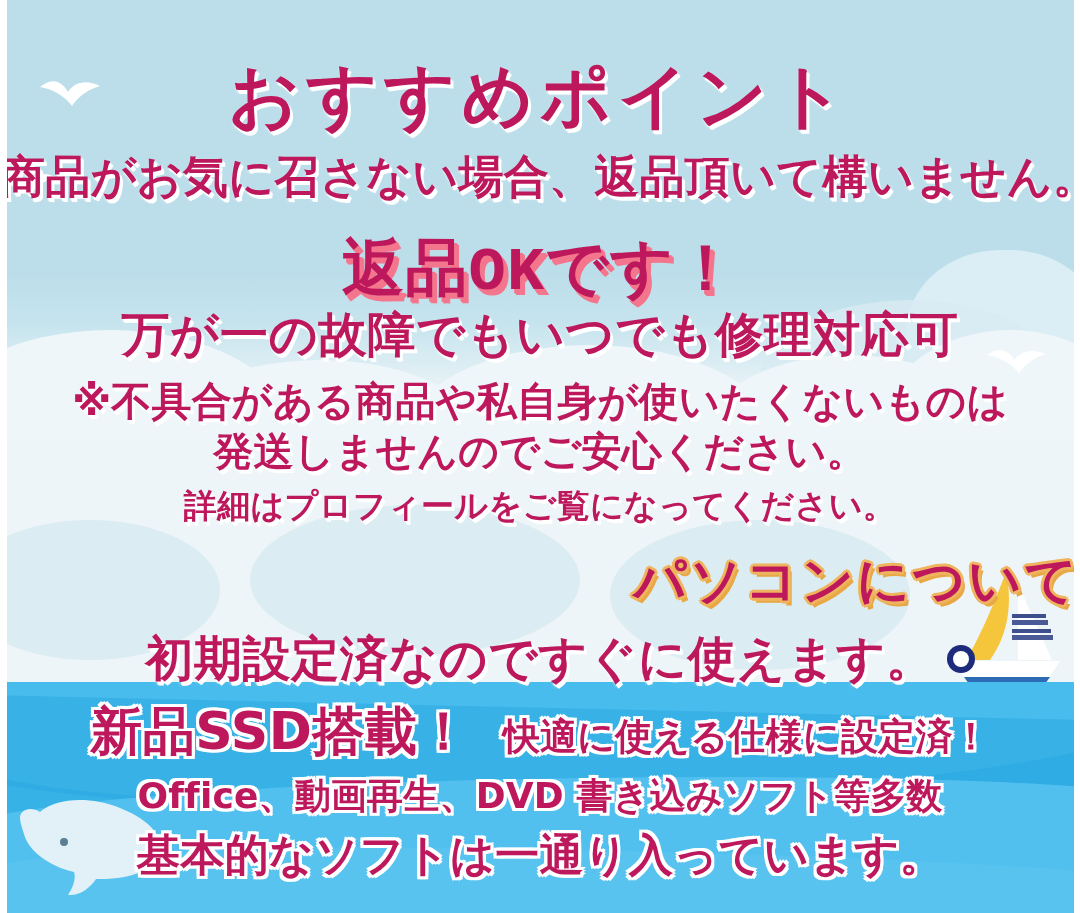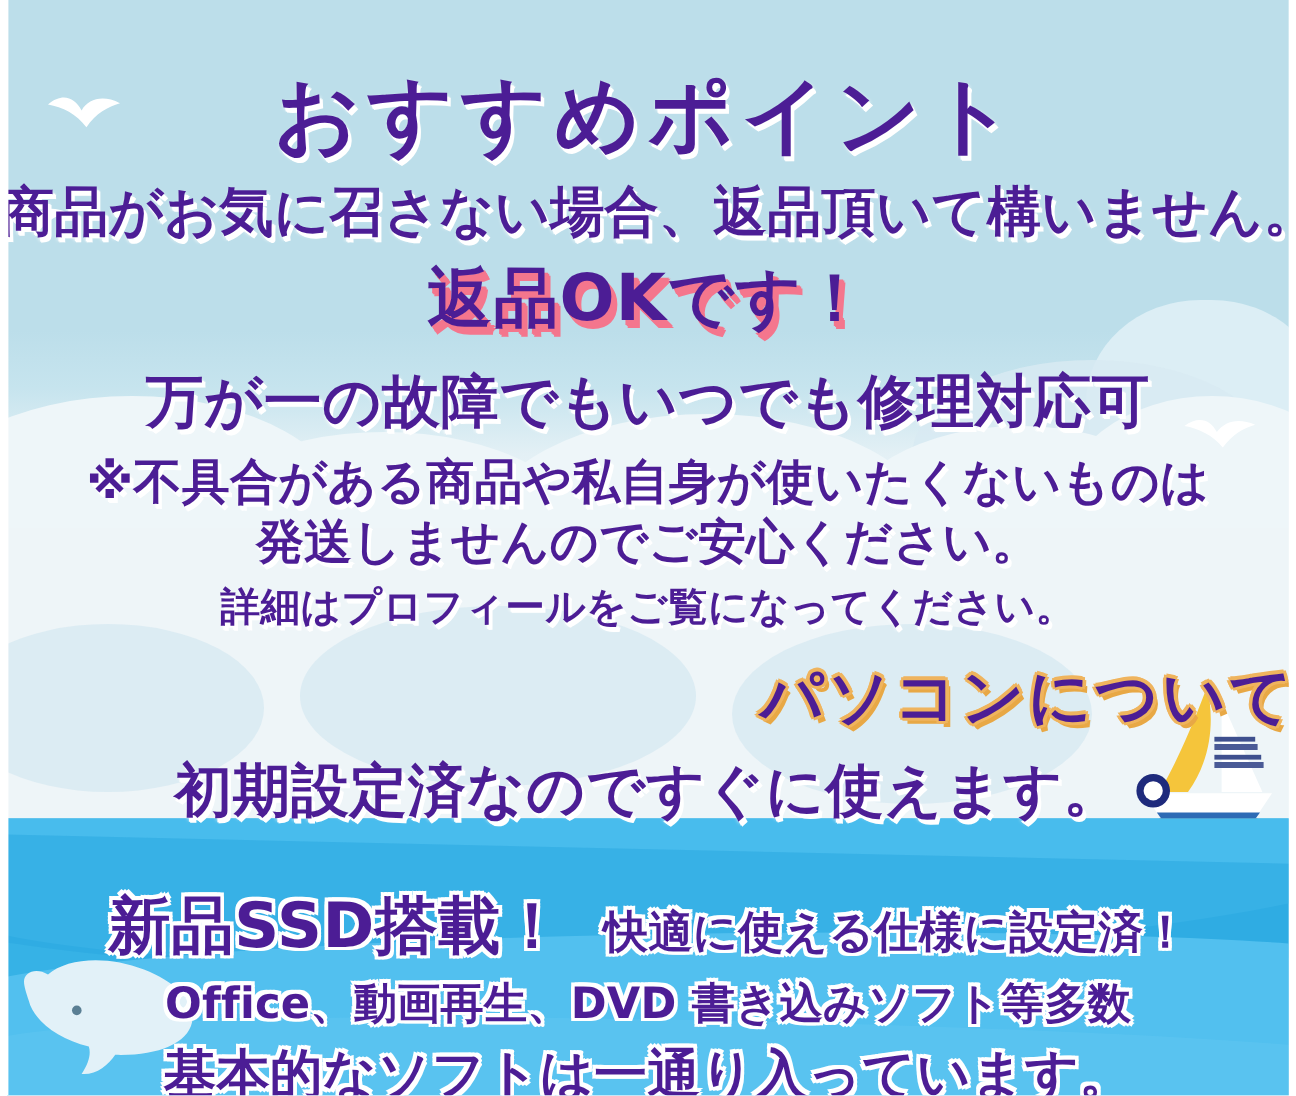--- a/index.html
+++ b/index.html
@@ -83,41 +83,41 @@
   .band .wave4{
     position:absolute; left:-20px; top:168px; width:1200px; height:120px;
     background:#5cc5f1; border-radius:40% 60% 0 0 / 30px 30px 0 0;
     transform:rotate(.8deg); opacity:.7;
   }
   .whale{ position:absolute; left:18px; top:800px; width:165px; height:108px; z-index:6;}
 
   
   .txt{
     position:absolute; width:100%; text-align:center;
-    color:#4c1d95; white-space:nowrap;
+    color:#be185d; white-space:nowrap;
     font-weight:bold; letter-spacing:.01em;
     z-index:20;
   }
   .sh-white{ text-shadow:
       2px 3px 0 #ffffff, 3px 4px 0 #ffffff, 1px 2px 3px rgba(255,255,255,.9);}
   .sh-pink{ text-shadow:
       4px 5px 0 #f4768d, 5px 6px 0 #f4768d, 3px 4px 0 #f4768d;}
   .sh-orange{ text-shadow:
       -2px -2px 0 #efb45e, 2px -2px 0 #efb45e, -2px 2px 0 #efb45e, 2px 2px 0 #efb45e,
       0 -3px 0 #efb45e, 0 3px 0 #efb45e, -3px 0 0 #efb45e, 3px 0 0 #efb45e,
       4px 5px 0 #e8a845; text-align: right;}
   .sh-outline-w{ text-shadow:
       -2px -2px 0 #ffffff, 2px -2px 0 #ffffff, -2px 2px 0 #ffffff, 2px 2px 0 #ffffff,
       -3px 0 0 #ffffff, 3px 0 0 #ffffff, 0 -3px 0 #ffffff, 0 3px 0 #ffffff,
-      -3px 3px 0 #ffffff, 3px 3px 0 #ffffff, 3px -3px 0 #ffffff, -3px -3px 0 #ffffff; margin-top: 40px;}
+      -3px 3px 0 #ffffff, 3px 3px 0 #ffffff, 3px -3px 0 #ffffff, -3px -3px 0 #ffffff;}
 
   
   #l-title      { top:50px;  font-size:70px; letter-spacing:.09em; }
   #l-sub1       { top:147px; font-size:45px; letter-spacing:.005em;}
-  #l-return     { top:213px; font-size:54px; letter-spacing:.02em; }
+  #l-return     { top:226px; font-size:62px; letter-spacing:.02em;font-family:Liberation Mono, monospace; }
   #l-repair     { top:303px; font-size:48px; letter-spacing:.015em;}
   #l-note1      { top:374px; font-size:40px; letter-spacing:.005em;}
   #l-note2      { top:424px; font-size:40px; letter-spacing:.005em;text-align:center;}
   #l-note3      { top:484px; font-size:33px; letter-spacing:.01em; }
   #l-pcabout    { top:546px; font-size:52px; letter-spacing:.05em; }
   #l-ready      { top:627px; font-size:48px; letter-spacing:.015em;}
 
   
   #l-ssd        { top:697px; font-size:47px; }
   #l-ssd .big   { font-size:52px; letter-spacing:.01em;}

